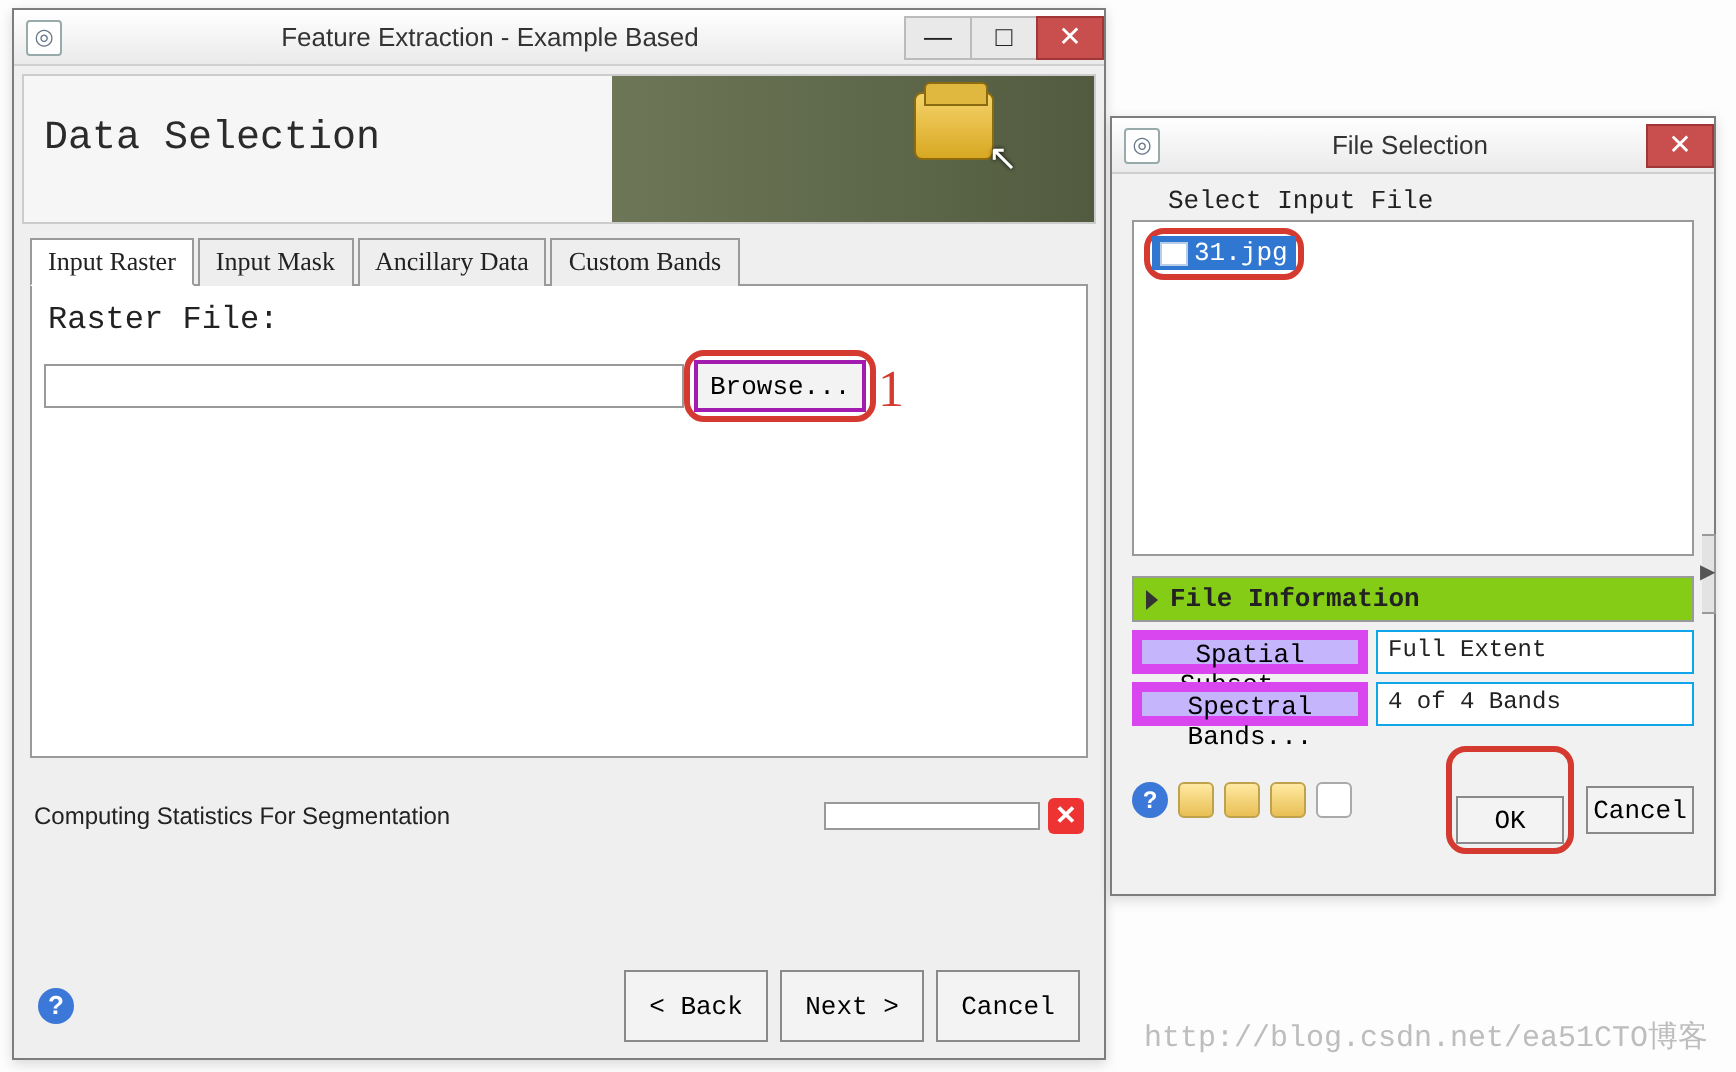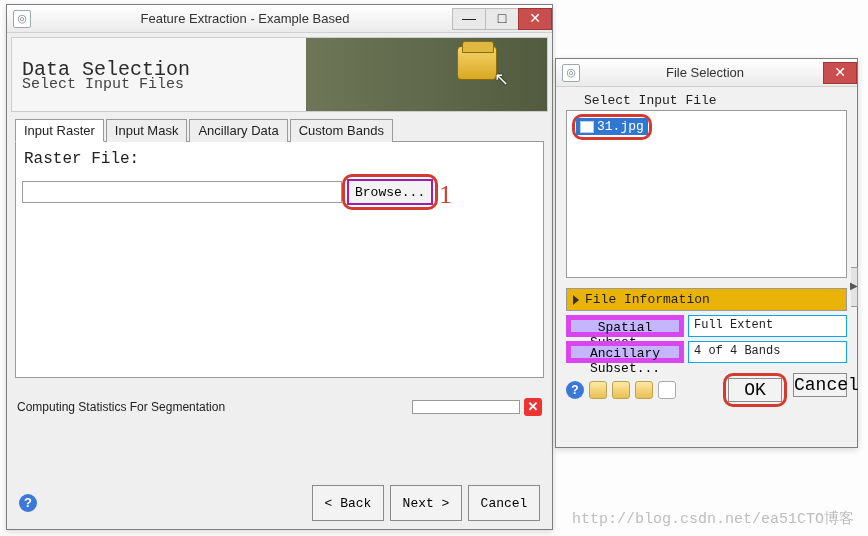--- a/index.html
+++ b/index.html
@@ -39,21 +39,21 @@
     border:1px solid #ccc;
   }
   .banner .h1{position:absolute;left:10px;top:20px;font-family:"Courier New",monospace;font-size:20px;color:#2b2b2b;}
   .banner .h2{position:absolute;left:10px;top:38px;font-family:"Courier New",monospace;font-size:15px;color:#444;}
   .banner-icon{
     position:absolute;right:50px;top:8px;width:40px;height:34px;
     background:linear-gradient(#f5d36a,#d8a822);border:1px solid #8a6b12;border-radius:4px;
   }
   .banner-icon:before{content:"";position:absolute;left:4px;top:-6px;width:30px;height:10px;background:#e0b73f;border:1px solid #8a6b12;border-radius:3px 3px 0 0;}
   .cursor{position:absolute;right:38px;top:30px;font-size:18px;color:#fff;text-shadow:0 0 2px #000;}
-  .tabs{margin:6px 8px 0;display:flex;border-bottom:1px solid #9a9a9a;font-family:Liberation Sans, sans-serif;font-size:13px;}
+  .tabs{margin:6px 8px 0;display:flex;border-bottom:1px solid #9a9a9a;font-family:Liberation Serif, serif;font-size:13px;}
   .tab{padding:3px 8px;border:1px solid #9a9a9a;border-bottom:none;background:#eee;margin-right:2px;position:relative;top:1px;}
   .tab.active{background:#fff;border-bottom:1px solid #fff;}
   .tabbody{margin:0 8px;padding:6px 6px 10px;border:1px solid #9a9a9a;border-top:none;background:#fff;height:236px;}
   .tabbody .lbl{font-family:"Courier New",monospace;font-size:16px;margin:2px 0 6px 2px;}
   .filerow{display:flex;align-items:center;}
   .fileinput{height:22px;width:320px;border:1px solid #9a9a9a;background:#fff;}
   .browsebtn{height:26px;padding:2px 6px;border:2px solid #a21caf;background:#f3f3f3;font-family:"Courier New",monospace;font-size:13px;margin-left:0;}
   .redbox{border:3px solid #d43a2f;border-radius:10px;padding:2px;}
   .ann{font-family:"Times New Roman",serif;font-size:26px;color:#d43a2f;position:absolute;}
   .statusrow{display:flex;align-items:center;margin:20px 10px 0;}
@@ -67,31 +67,31 @@
   .navbtns{margin-left:auto;display:flex;gap:6px;}
   .nbtn{min-width:72px;height:36px;border:1px solid #8a8a8a;background:#f3f3f3;font-family:"Courier New",monospace;font-size:13px;}
   
   .win-file{left:555px;top:58px;width:303px;height:390px;background:#f1f1f1;}
   .win-file .titlebar .title{text-align:center;font-size:13px;}
   .fs-label{margin:6px 28px 2px;font-family:"Courier New",monospace;font-size:13px;}
   .fs-list{margin:0 10px;height:168px;border:1px solid #9a9a9a;background:#fff;padding:3px 5px;}
   .fs-item{display:inline-flex;align-items:center;background:#2f77d1;color:#fff;padding:1px 4px;font-family:"Courier New",monospace;font-size:13px;}
   .fs-item .ficon{width:14px;height:12px;background:#fff;border:1px solid #b7cde8;margin-right:3px;}
   .fs-sep{height:4px;}
-  .fs-expand{margin:6px 10px 4px;border:1px solid #9a9a9a;background:#eab308;padding:3px 6px;font-family:"Courier New",monospace;font-size:13px;display:flex;align-items:center;}
+  .fs-expand{margin:6px 10px 4px;border:1px solid #9a9a9a;background:#84cc16;padding:3px 6px;font-family:"Courier New",monospace;font-size:13px;display:flex;align-items:center;font-weight:bold;}
   .fs-expand .tri{display:inline-block;width:0;height:0;border-top:5px solid transparent;border-bottom:5px solid transparent;border-left:6px solid #333;margin-right:6px;}
   .fs-row{display:flex;margin:4px 10px;gap:4px;}
   .fs-btn{flex:0 0 118px;height:22px;border:5px solid #d946ef;background:#c4b5fd;font-family:"Courier New",monospace;font-size:13px;}
   .fs-val{flex:1;height:22px;border:1px solid #0ea5e9;background:#fff;padding:2px 5px;font-family:"Courier New",monospace;font-size:12px;}
   .fs-bottom{display:flex;align-items:center;margin:10px 10px 0;gap:5px;}
   .fs-bottom .ic{width:18px;height:18px;border:1px solid #bfa24d;border-radius:3px;background:linear-gradient(#ffe9a1,#e8bf55);}
   .fs-bottom .ic.blue{border-radius:9px;background:#3b78d8;border:none;}
   .fs-bottom .ic.arrow{background:#fff;border:1px solid #aaa;}
   .fs-okcancel{margin-left:auto;display:flex;gap:6px;}
-  .fs-okbtn{width:54px;height:24px;border:1px solid #8a8a8a;background:#f3f3f3;font-family:"Courier New",monospace;font-size:18px;}
+  .fs-okbtn{width:54px;height:24px;border:1px solid #8a8a8a;background:#f3f3f3;font-family:"Courier New",monospace;font-size:13px;margin-top:20px;}
   
   .wm{position:absolute;right:14px;bottom:8px;color:#bdbdbd;font-family:"Courier New",monospace;font-size:15px;}
   .sidehandle{position:absolute;right:-1px;top:208px;width:7px;height:40px;background:#e3e3e3;border:1px solid #9a9a9a;border-left:none;}
   .sidehandle:before{content:"▶";position:absolute;left:-1px;top:12px;font-size:10px;color:#555;}
 </style>
 </head>
 <body>
 
 <div class="window win-main">
   <div class="titlebar">
@@ -99,21 +99,20 @@
     <span class="title">Feature Extraction - Example Based</span>
     <div class="winbtns">
       <div class="winbtn">—</div>
       <div class="winbtn">□</div>
       <div class="winbtn close">✕</div>
     </div>
   </div>
 
   <div class="banner">
     <div class="h1">Data Selection</div>
-    <div class="h2">Select Input Files</div>
     <div class="banner-icon"></div>
     <div class="cursor">↖</div>
   </div>
 
   <div class="tabs">
     <div class="tab active">Input Raster</div>
     <div class="tab">Input Mask</div>
     <div class="tab">Ancillary Data</div>
     <div class="tab">Custom Bands</div>
   </div>
@@ -167,21 +166,21 @@
   <div class="fs-expand">
     <span class="tri"></span>
     <span>File Information</span>
   </div>
 
   <div class="fs-row">
     <button class="fs-btn">Spatial Subset...</button>
     <div class="fs-val">Full Extent</div>
   </div>
   <div class="fs-row">
-    <button class="fs-btn">Ancillary Subset...</button>
+    <button class="fs-btn">Spectral Bands...</button>
     <div class="fs-val">4 of 4 Bands</div>
   </div>
 
   <div class="fs-bottom">
     <div class="ic blue" style="color:#fff;text-align:center;line-height:18px;font-weight:bold;">?</div>
     <div class="ic"></div>
     <div class="ic"></div>
     <div class="ic"></div>
     <div class="ic arrow"></div>
     <div class="fs-okcancel">

